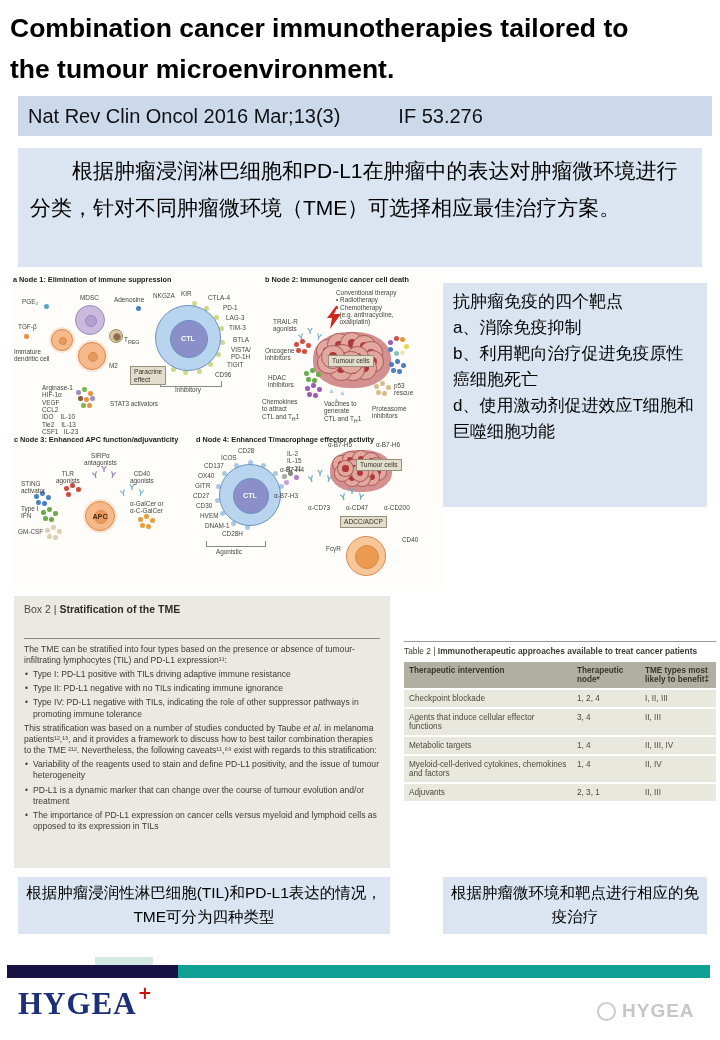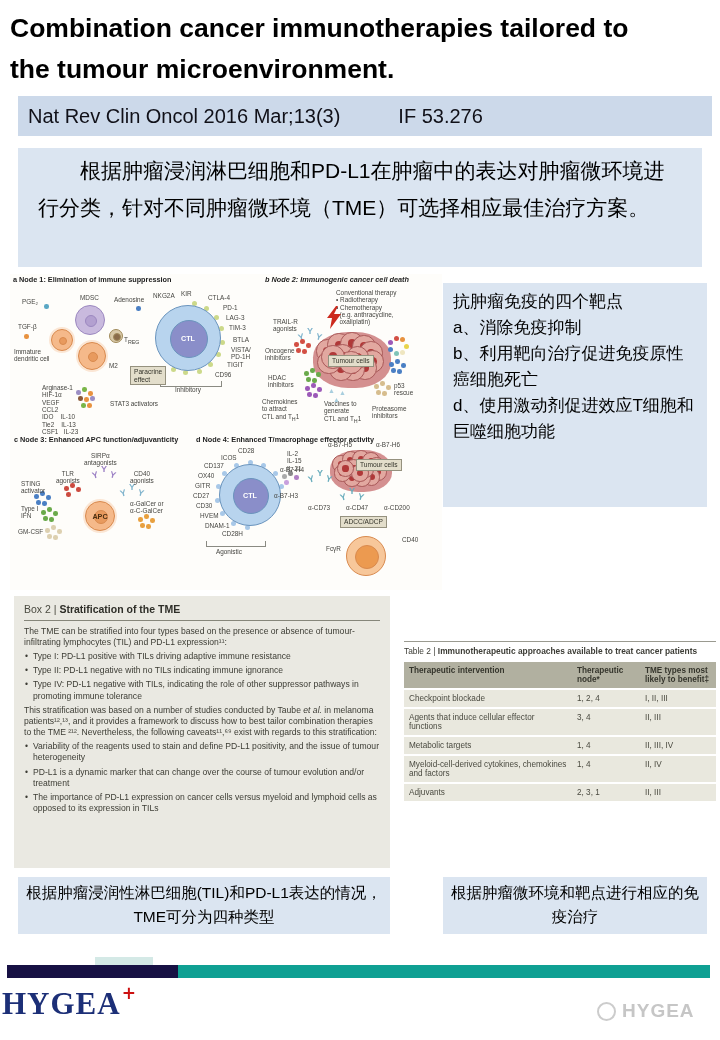--- a/index.html
+++ b/index.html
@@ -4,21 +4,21 @@
 <style>
   html,body{margin:0;padding:0}
   body{width:720px;height:1040px;position:relative;background:#fff;
        font-family:"Liberation Sans","DejaVu Sans",sans-serif;overflow:hidden}
   .abs{position:absolute}
   #page-title{left:10px;top:8px;width:706px;font-size:26.5px;font-weight:bold;line-height:41px;color:#000}
   #journal-bar{left:18px;top:96px;width:694px;height:40px;background:#ccd9ea;font-size:20px;color:#101018;
        display:flex;align-items:center;padding-left:10px;box-sizing:border-box}
   #journal-bar .if{margin-left:58px}
   #summary-box{left:18px;top:148px;width:684px;height:119px;background:#dbe5f1;box-sizing:border-box;
-       padding:4px 20px;font-size:21px;line-height:37px;color:#000;text-indent:2em}
+       padding:4px 12px;font-size:21px;line-height:37px;color:#000;text-indent:2em}
   #figure-canvas{left:10px;top:274px;width:432px;height:316px;background:#fefdfa}
   .fl{position:absolute;font-size:6.4px;line-height:1.15;color:#454540;white-space:nowrap;z-index:4}
   .fl.pt{font-size:7.3px;font-weight:bold;color:#1e1e1e}
   .fl.ctr{text-align:center}
   .fl.bx{background:#e3decb;border:1px solid #95917e;padding:1px 3px;color:#33332a;z-index:6;font-size:6.6px}
   .dot{position:absolute;border-radius:50%;z-index:3}
   .cellc{position:absolute;border-radius:50%;box-sizing:border-box;z-index:2}
   .cell-label{position:absolute;left:0;top:0;width:100%;height:100%;display:flex;align-items:center;
        justify-content:center;font-size:7.2px;font-weight:bold;z-index:5}
   .yy{position:absolute;font-size:9px;font-weight:bold;z-index:3}
@@ -26,40 +26,40 @@
   .brk{position:absolute;height:5px;border-left:1px solid #8a8a82;border-right:1px solid #8a8a82;
        border-bottom:1px solid #8a8a82;z-index:3}
   .blob{position:absolute;z-index:1}
   .blob .base{position:absolute;left:0;top:0;width:100%;height:100%;background:#d49090;border-radius:45%}
   .blob .tc{position:absolute;border-radius:50%;background:#e2a8a0;border:1px solid #a85858;box-sizing:border-box}
   .blob .tn{position:absolute;left:30%;top:30%;width:40%;height:40%;border-radius:50%;background:#b03838}
   #targets-box{left:443px;top:283px;width:264px;height:224px;background:#dbe5f1;box-sizing:border-box;
        padding:6px 10px;font-size:17px;line-height:26px;color:#000}
   #box2{left:14px;top:596px;width:376px;height:272px;background:#eae9e2;box-sizing:border-box;
        padding:7px 10px;font-size:8.6px;line-height:1.3;color:#3c3c34}
-  #box2 .hd{font-size:10.5px;border-bottom:1px solid #86867a;padding-bottom:3px;margin-bottom:5px;color:#4a4a40}
+  #box2 .hd{font-size:10.5px;border-bottom:1px solid #86867a;padding-bottom:21px;margin-bottom:5px;color:#4a4a40}
   #box2 .hd b{color:#2e2e28}
   #box2 .p{margin:3px 0}
   #box2 .b{margin:3px 0;padding-left:9px;position:relative}
   #box2 .b::before{content:"\2022";position:absolute;left:1px}
   #table2{left:404px;top:641px;width:312px}
   #table2 .cap{font-size:8.4px;color:#3d3d36;border-top:1px solid #9a9a90;padding-top:4px;margin-bottom:4px}
   #table2 table{width:100%;border-collapse:separate;border-spacing:0 2px;font-size:8.2px;color:#4a4a40}
   #table2 th{background:#b1b0a0;text-align:left;padding:4px 5px;font-weight:bold;color:#35352c;vertical-align:top}
   #table2 td{background:#e9e8de;padding:4px 5px;vertical-align:top}
   #table2 th:nth-child(1){width:158px}
   #table2 th:nth-child(2){width:58px}
   .capbox{background:#dbe5f1;font-size:15.5px;line-height:24px;text-align:center;box-sizing:border-box;
        padding:4px 8px 0 8px;color:#000}
   #caption-left{left:18px;top:877px;width:372px;height:57px}
   #caption-right{left:443px;top:877px;width:264px;height:57px}
   #bar-navy{left:7px;top:965px;width:171px;height:13px;background:#171144}
   #bar-teal{left:178px;top:965px;width:532px;height:13px;background:#0fa093}
   #bar-lite{left:95px;top:957px;width:58px;height:8px;background:#d4e9e6}
-  #logo{left:2px;top:986px;font-family:"Liberation Serif","DejaVu Serif",serif;font-size:31px;
+  #logo{left:18px;top:986px;font-family:"Liberation Serif","DejaVu Serif",serif;font-size:31px;
        font-weight:bold;color:#1c2f77;letter-spacing:1px}
   #logo .plus{color:#cc1111;font-size:17px;font-weight:900;vertical-align:super;margin-left:1px;
        font-family:"DejaVu Sans",sans-serif;position:relative;top:-4px}
   #watermark{left:597px;top:1000px;display:flex;align-items:center;gap:6px}
   #watermark .circ{width:19px;height:19px;border:2px solid #cccccc;border-radius:50%;box-sizing:border-box}
   #watermark .txt{font-size:19px;letter-spacing:1px;color:#c6c6c6;font-weight:bold}
 </style>
 </head>
 <body>
 
@@ -93,21 +93,21 @@
     <div class="fl" style="left: 171px; top: 16px;">KIR</div>
     <div class="fl" style="left: 198px; top: 20px;">CTLA-4</div>
     <div class="fl" style="left: 213px; top: 30px;">PD-1</div>
     <div class="fl" style="left: 216px; top: 40px;">LAG-3</div>
     <div class="fl" style="left: 219px; top: 50px;">TIM-3</div>
     <div class="fl" style="left: 223px; top: 62px;">BTLA</div>
     <div class="fl" style="left: 221px; top: 72px;">VISTA/<br>PD-1H</div>
     <div class="fl" style="left: 217px; top: 87px;">TIGIT</div>
     <div class="fl" style="left: 205px; top: 97px;">CD96</div>
     <div class="fl" style="left: 165px; top: 112px;">Inhibitory</div>
-    <div class="fl pt" style="left: 255px; top: 2px; font-style: italic;">b Node 2: Immunogenic cancer cell death</div>
+    <div class="fl pt" style="left: 255px; top: 2px;">b Node 2: Immunogenic cancer cell death</div>
     <div class="fl" style="left: 326px; top: 15px;">Conventional therapy<br>• Radiotherapy<br>• Chemotherapy<br>&nbsp;&nbsp;(e.g. anthracycline,<br>&nbsp;&nbsp;oxaliplatin)</div>
     <div class="fl" style="left: 263px; top: 44px;">TRAIL-R<br>agonists</div>
     <div class="fl" style="left: 255px; top: 73px;">Oncogene<br>inhibitors</div>
     <div class="fl bx" style="left: 318px; top: 81px;">Tumour cells</div>
     <div class="fl" style="left: 258px; top: 100px;">HDAC<br>inhibitors</div>
     <div class="fl" style="left: 252px; top: 124px;">Chemokines<br>to attract<br>CTL and T<sub>H</sub>1</div>
     <div class="fl" style="left: 314px; top: 126px;">Vaccines to<br>generate<br>CTL and T<sub>H</sub>1</div>
     <div class="fl" style="left: 384px; top: 108px;">p53<br>rescue</div>
     <div class="fl" style="left: 362px; top: 131px;">Proteasome<br>inhibitors</div>
     <div class="fl pt" style="left: 4px; top: 162px;">c Node 3: Enhanced APC function/adjuvanticity</div>

